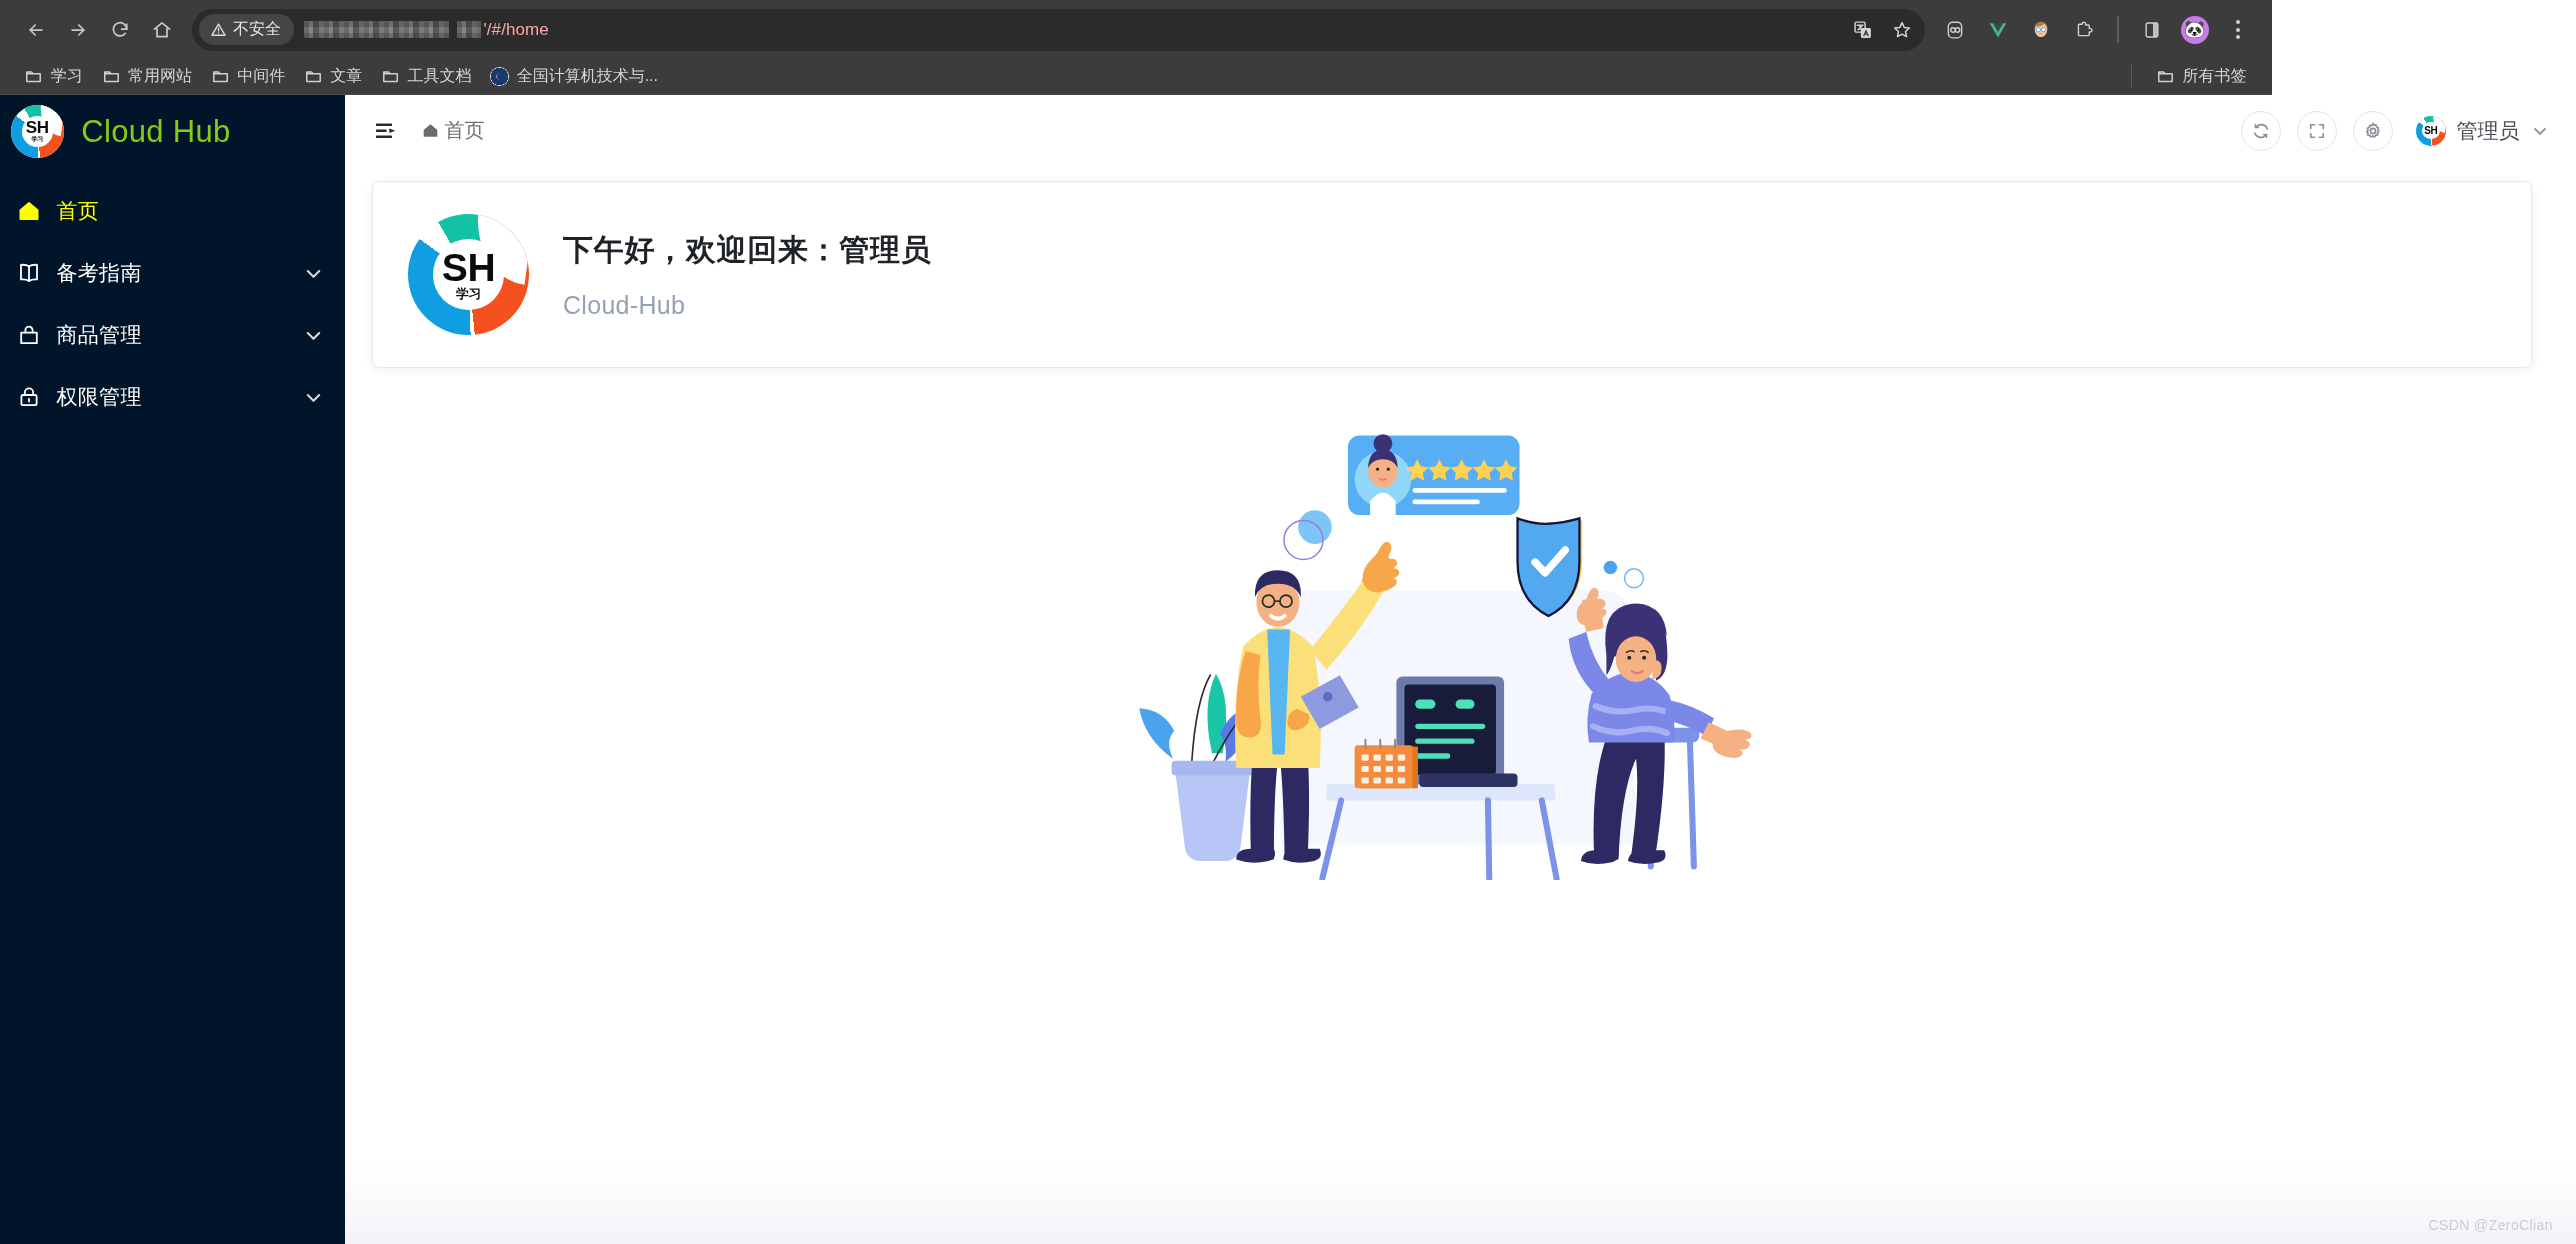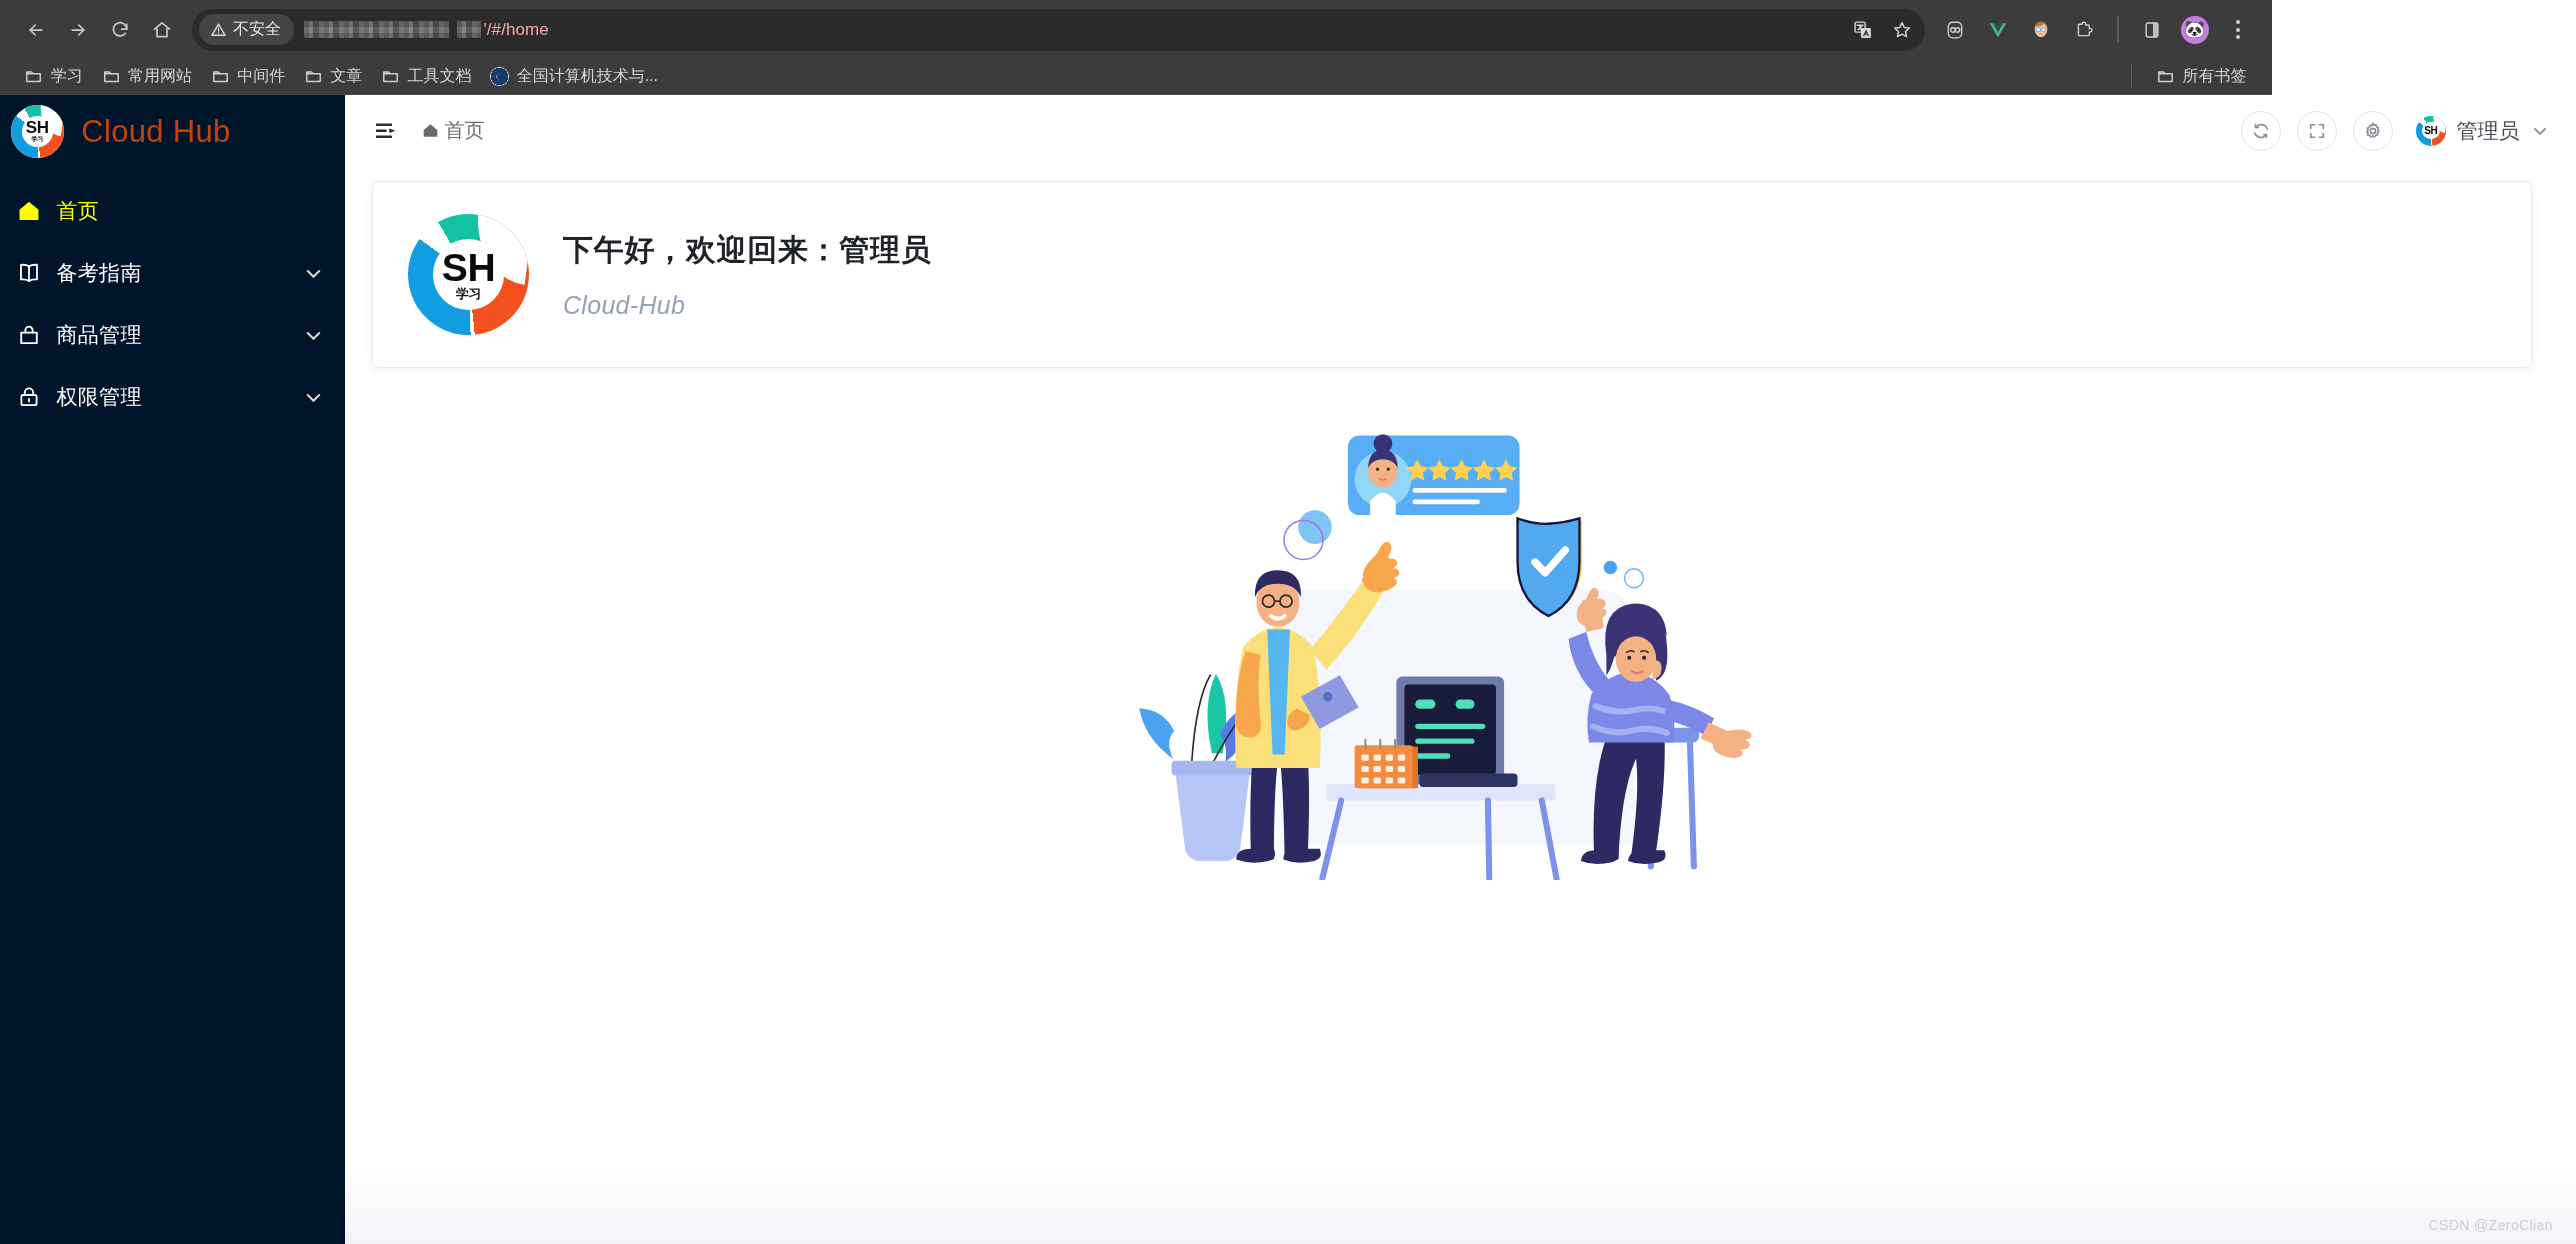--- a/index.html
+++ b/index.html
@@ -131,21 +131,21 @@
     height: 100%;
     overflow: hidden;
   }
   .brand {
     height: 73px;
     display: flex; align-items: center; gap: 17.5px;
     padding-left: 10.8px;
   }
   .brand-title {
     font-size: 31px;
-    color: #c2410c;
+    color: #84cc16;
     letter-spacing: 0.3px;
     font-weight: 400;
   }
 
   
   .sh-logo { position: relative; border-radius: 50%; overflow: hidden; flex: 0 0 auto; background: #ffffff; }
   .sh-logo .q-teal, .sh-logo .q-blue, .sh-logo .q-orange {
     position: absolute; inset: 0;
   }
   .sh-logo .q-teal   { background: conic-gradient(from 330deg, #13c2a5 0 88deg, transparent 88deg); }
@@ -250,21 +250,20 @@
   .welcome-text { margin-left: 34px; }
   .welcome-title {
     font-size: 30px;
     font-weight: 700;
     color: #1f2328;
     letter-spacing: 0.7px;
   }
   .welcome-sub {
     font-size: 25px;
     color: #95a2b3;
-    font-style: italic;
     margin-top: 20px;
     letter-spacing: 0.3px;
   }
 
   .hero { position: absolute; left: 0; right: 0; top: 229px; display: flex; justify-content: center; }
   .hero svg { width: 700px; height: 485px; display: block; }
 
   .page-bottom-fade {
     position: absolute;
     left: 0; right: 0; bottom: 0;

